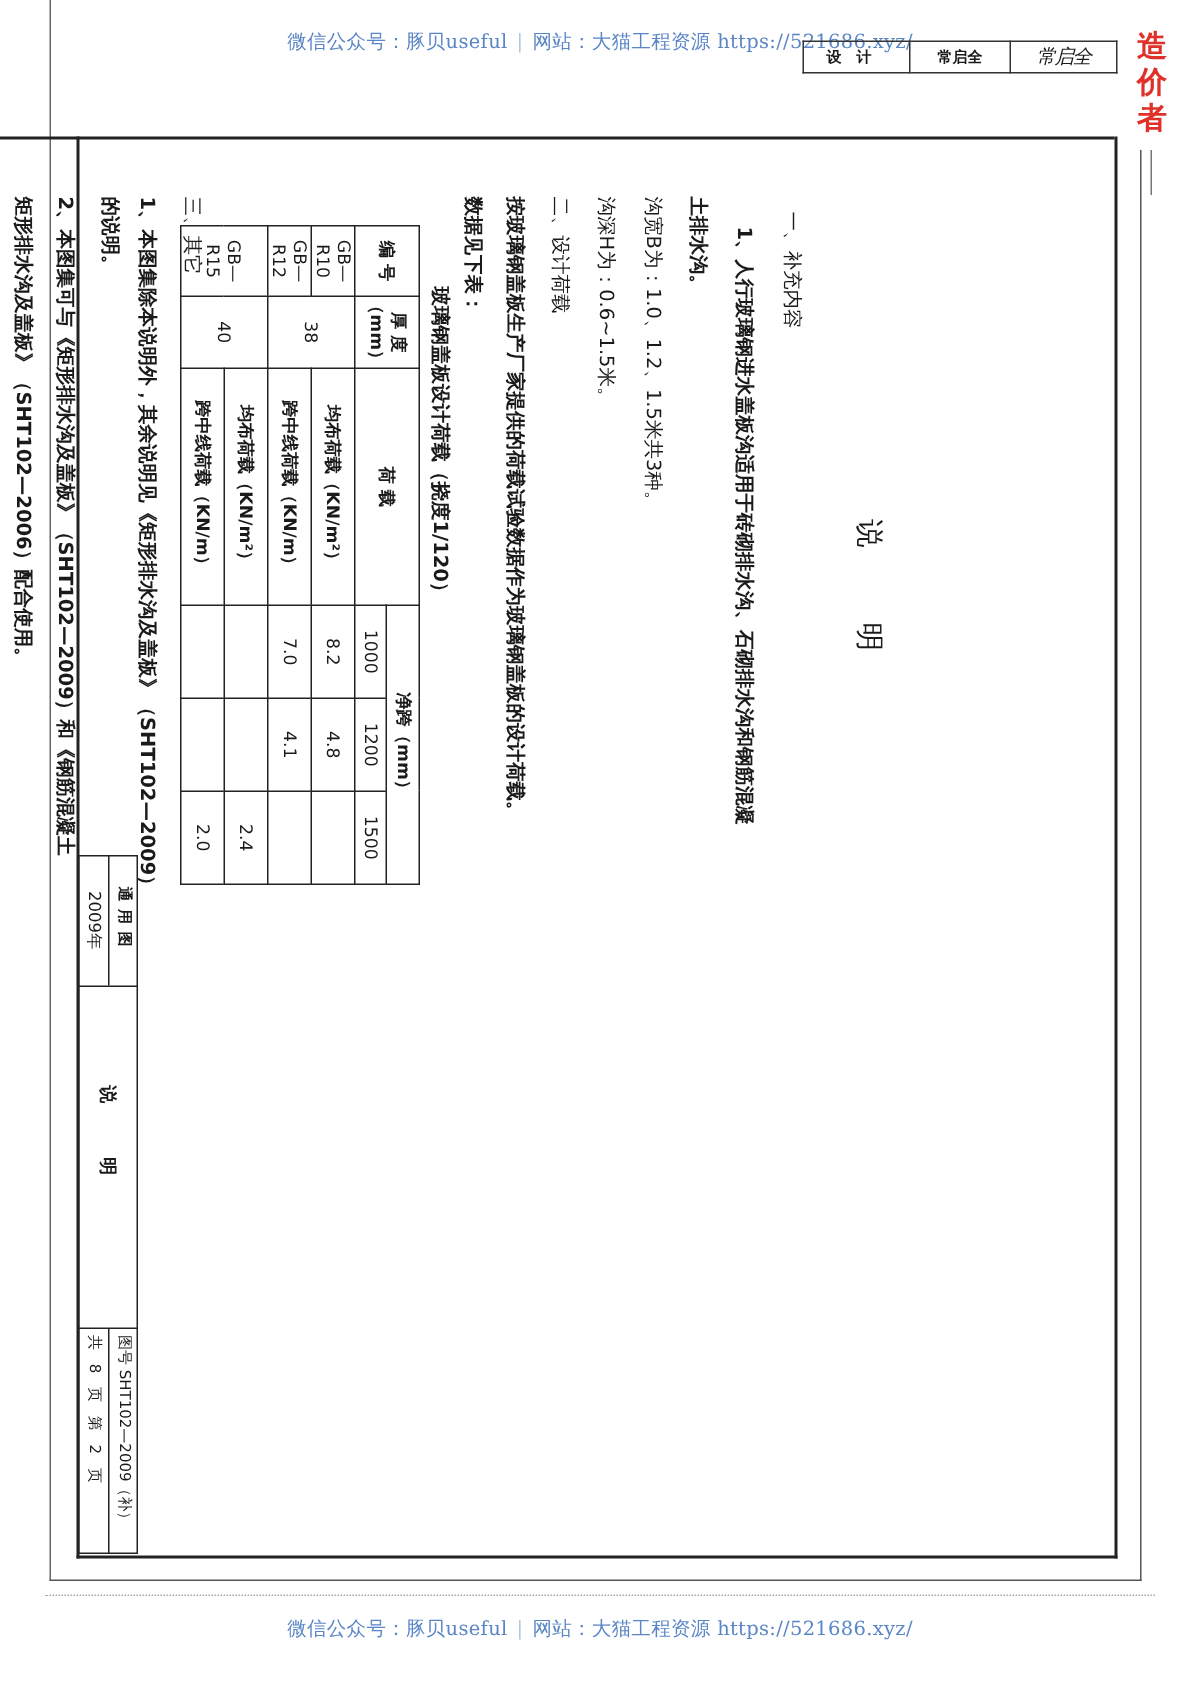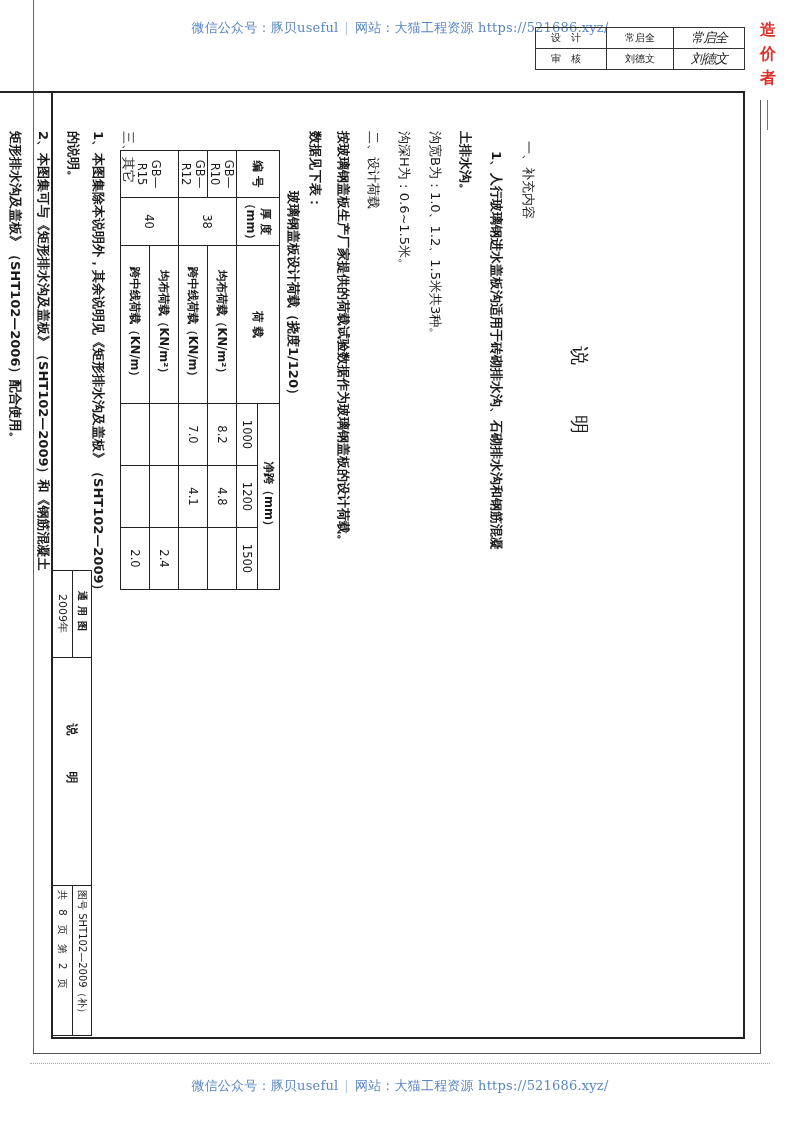--- a/index.html
+++ b/index.html
@@ -12,25 +12,25 @@
   .wm-bottom { top:1077px; }
   .outer-frame-left { position:absolute; left:33px; top:0; width:1px; height:1054px; background:#666; }
   .outer-frame-right { position:absolute; left:760px; top:100px; width:1px; height:954px; background:#555; }
   .outer-frame-bottom { position:absolute; left:33px; top:1053px; width:728px; height:1px; background:#555; }
   .outer-frame-top { position:absolute; left:0px; top:91px; width:743px; height:2px; background:#222; }
   .dotted-bottom { position:absolute; left:30px; top:1063px; width:740px; border-top:1px dotted #aaa; }
   .inner-frame { position:absolute; left:51px; top:91px; width:690px; height:946px; border:2px solid #222; border-top:none; box-sizing:content-box; }
 
   
   .sig-table { position:absolute; left:535px; top:27px; border-collapse:collapse; font-size:10px; }
-  .sig-table td { border:1px solid #333; height:20px; padding:0; text-align:center; font-weight:normal; }
+  .sig-table td { border:1px solid #333; height:20px; padding:0; text-align:center; font-weight:bold; }
   .sig-table td.role { width:70px; letter-spacing:10px; }
   .sig-table td.name { width:66px; }
   .sig-table td.sign { width:70px; font-family:"DejaVu Serif", serif; font-style:italic; font-weight:normal; font-size:13px; letter-spacing:-1px; }
-  .stamp { position:absolute; left:757px; top:18px; width:22px; color:#e0302a; font-size:16px; line-height:24px; text-align:center; font-weight:bold; }
+  .stamp { position:absolute; left:757px; top:18px; width:22px; color:#e0302a; font-size:20px; line-height:24px; text-align:center; font-weight:bold; }
   .stamp-line { position:absolute; left:767px; top:100px; width:1px; height:30px; background:#777; }
 
   
   .sheet { position:absolute; left:52px; top:91px; width:946px; height:690px; transform-origin:0 0;
            transform: translate(690px, 0) rotate(90deg); }
   .sheet .title { position:absolute; left:120px; top:12px; font-size:19px; letter-spacing:50px; font-family:"DejaVu Serif", serif; }
   .sheet .line { position:absolute; font-size:13px; white-space:nowrap; font-weight:bold; }
   .sheet .line.light { font-weight:normal; }
 
   .load-table { position:absolute; left:59px; top:230px; border-collapse:collapse; font-size:11.5px; }
@@ -53,25 +53,20 @@
 <div class="outer-frame-top"></div>
 <div class="dotted-bottom"></div>
 <div class="inner-frame"></div>
 
 <table class="sig-table">
   <tbody>
       <tr>
     <td class="role">设计</td>
     <td class="name">常启全</td>
     <td class="sign">常启全</td>
-  </tr>
-  <tr>
-    <td class="role">审核</td>
-    <td class="name">刘德文</td>
-    <td class="sign">刘德文</td>
   </tr>
 </tbody>
   </table>
 <div class="stamp">造价者</div>
 <div class="stamp-line"></div>
 
 <div class="sheet">
   <div class="title" style="left:255px;top:150px;">说明</div>
 
   <div class="line light" style="left:50px;top:205px;">一、补充内容</div>

